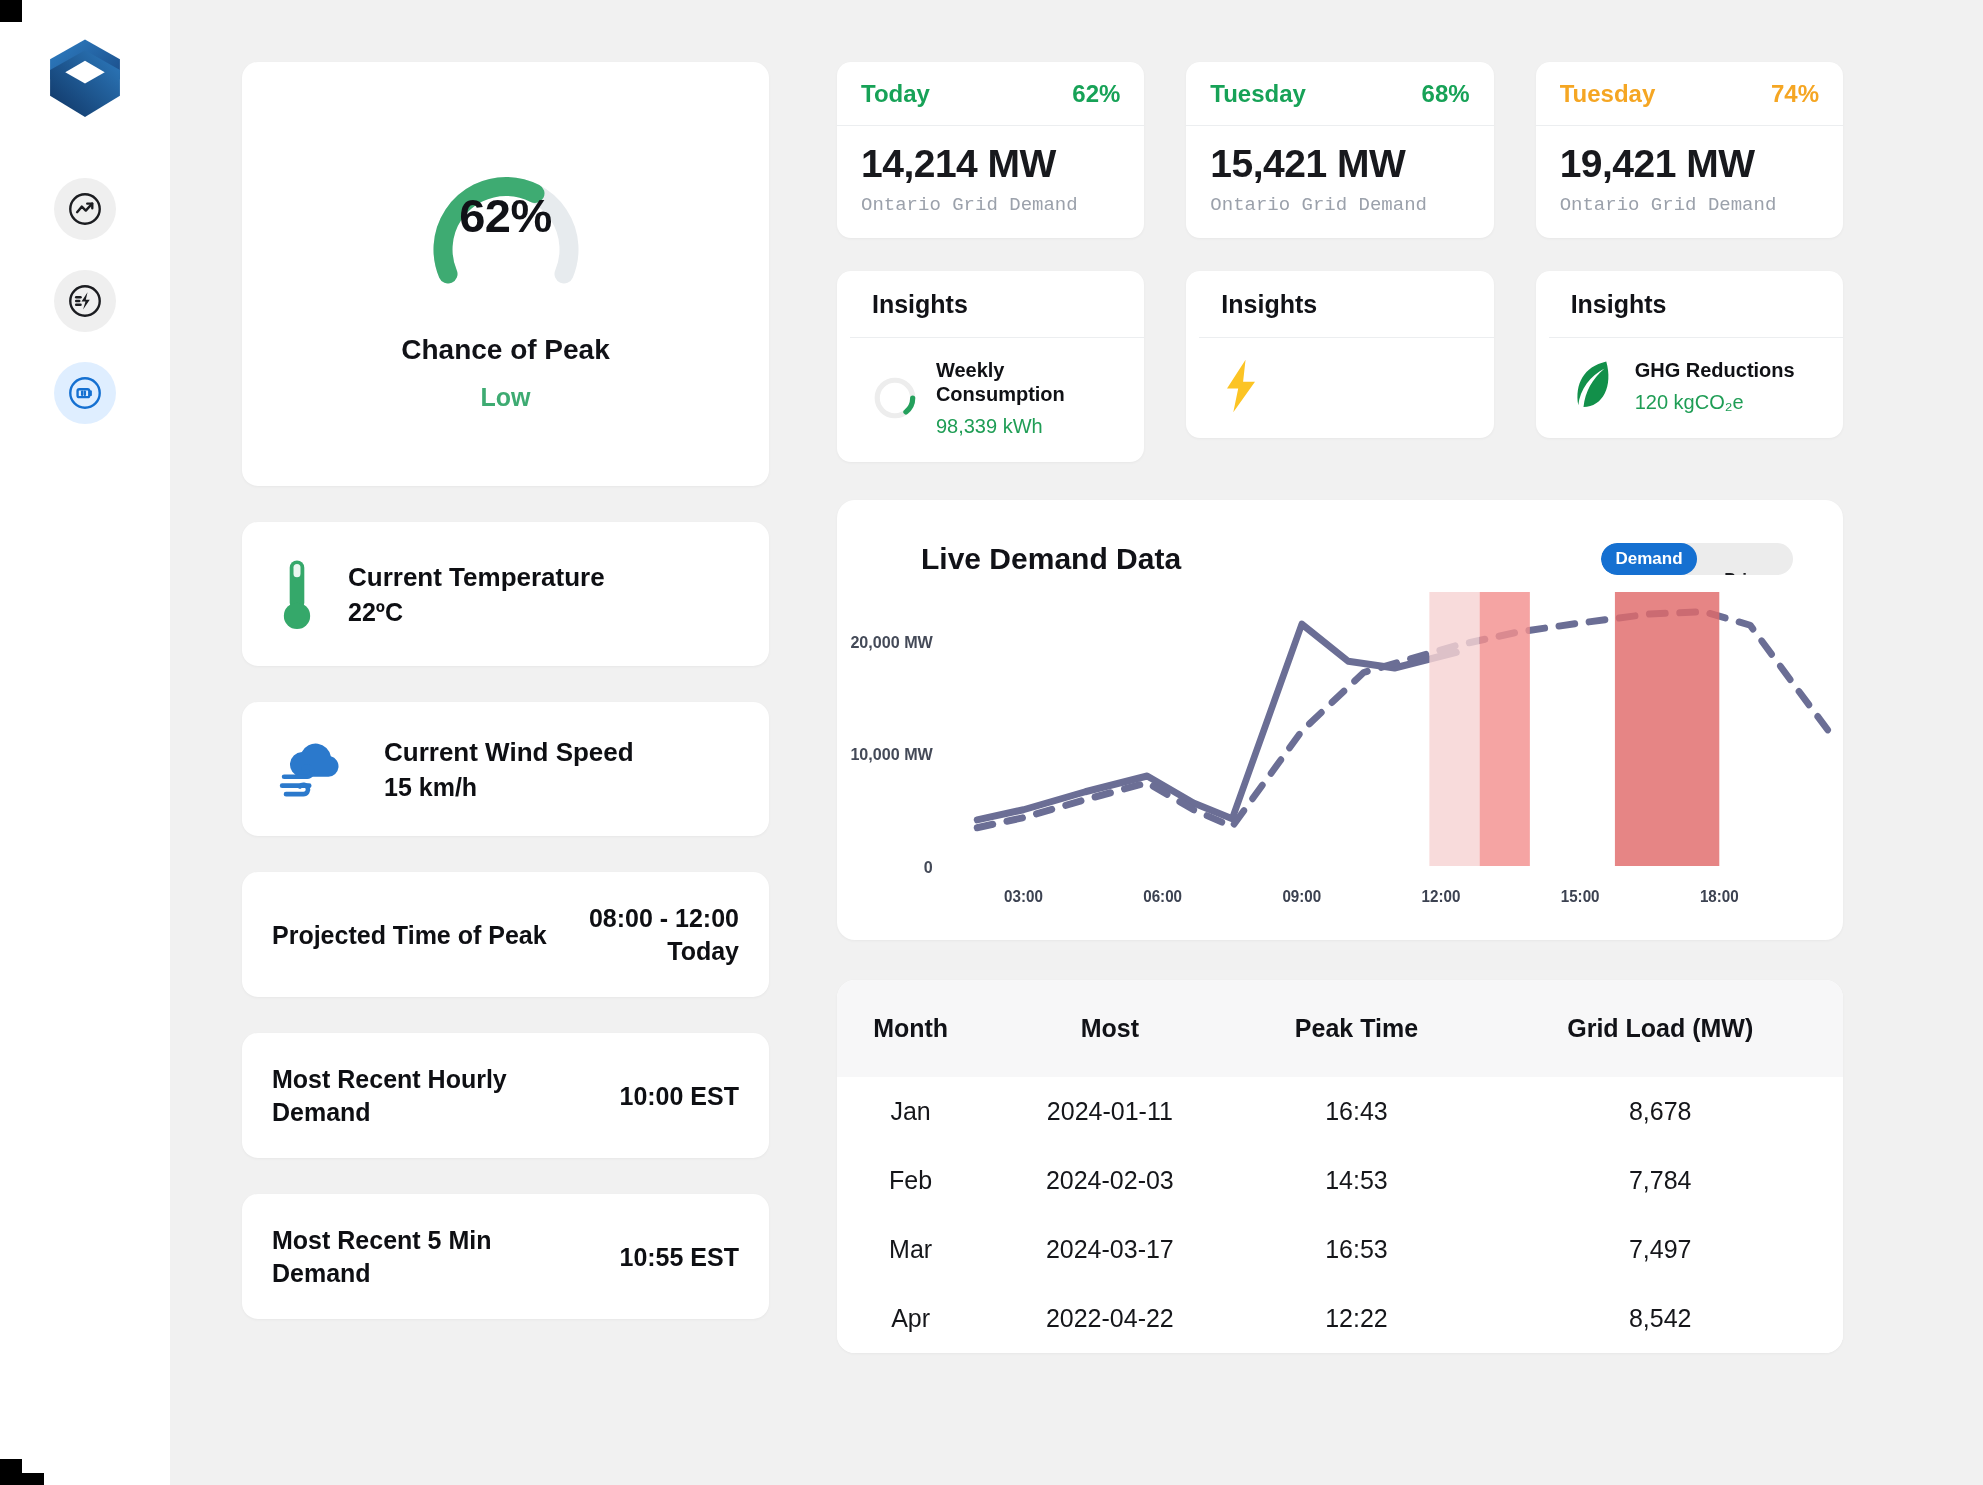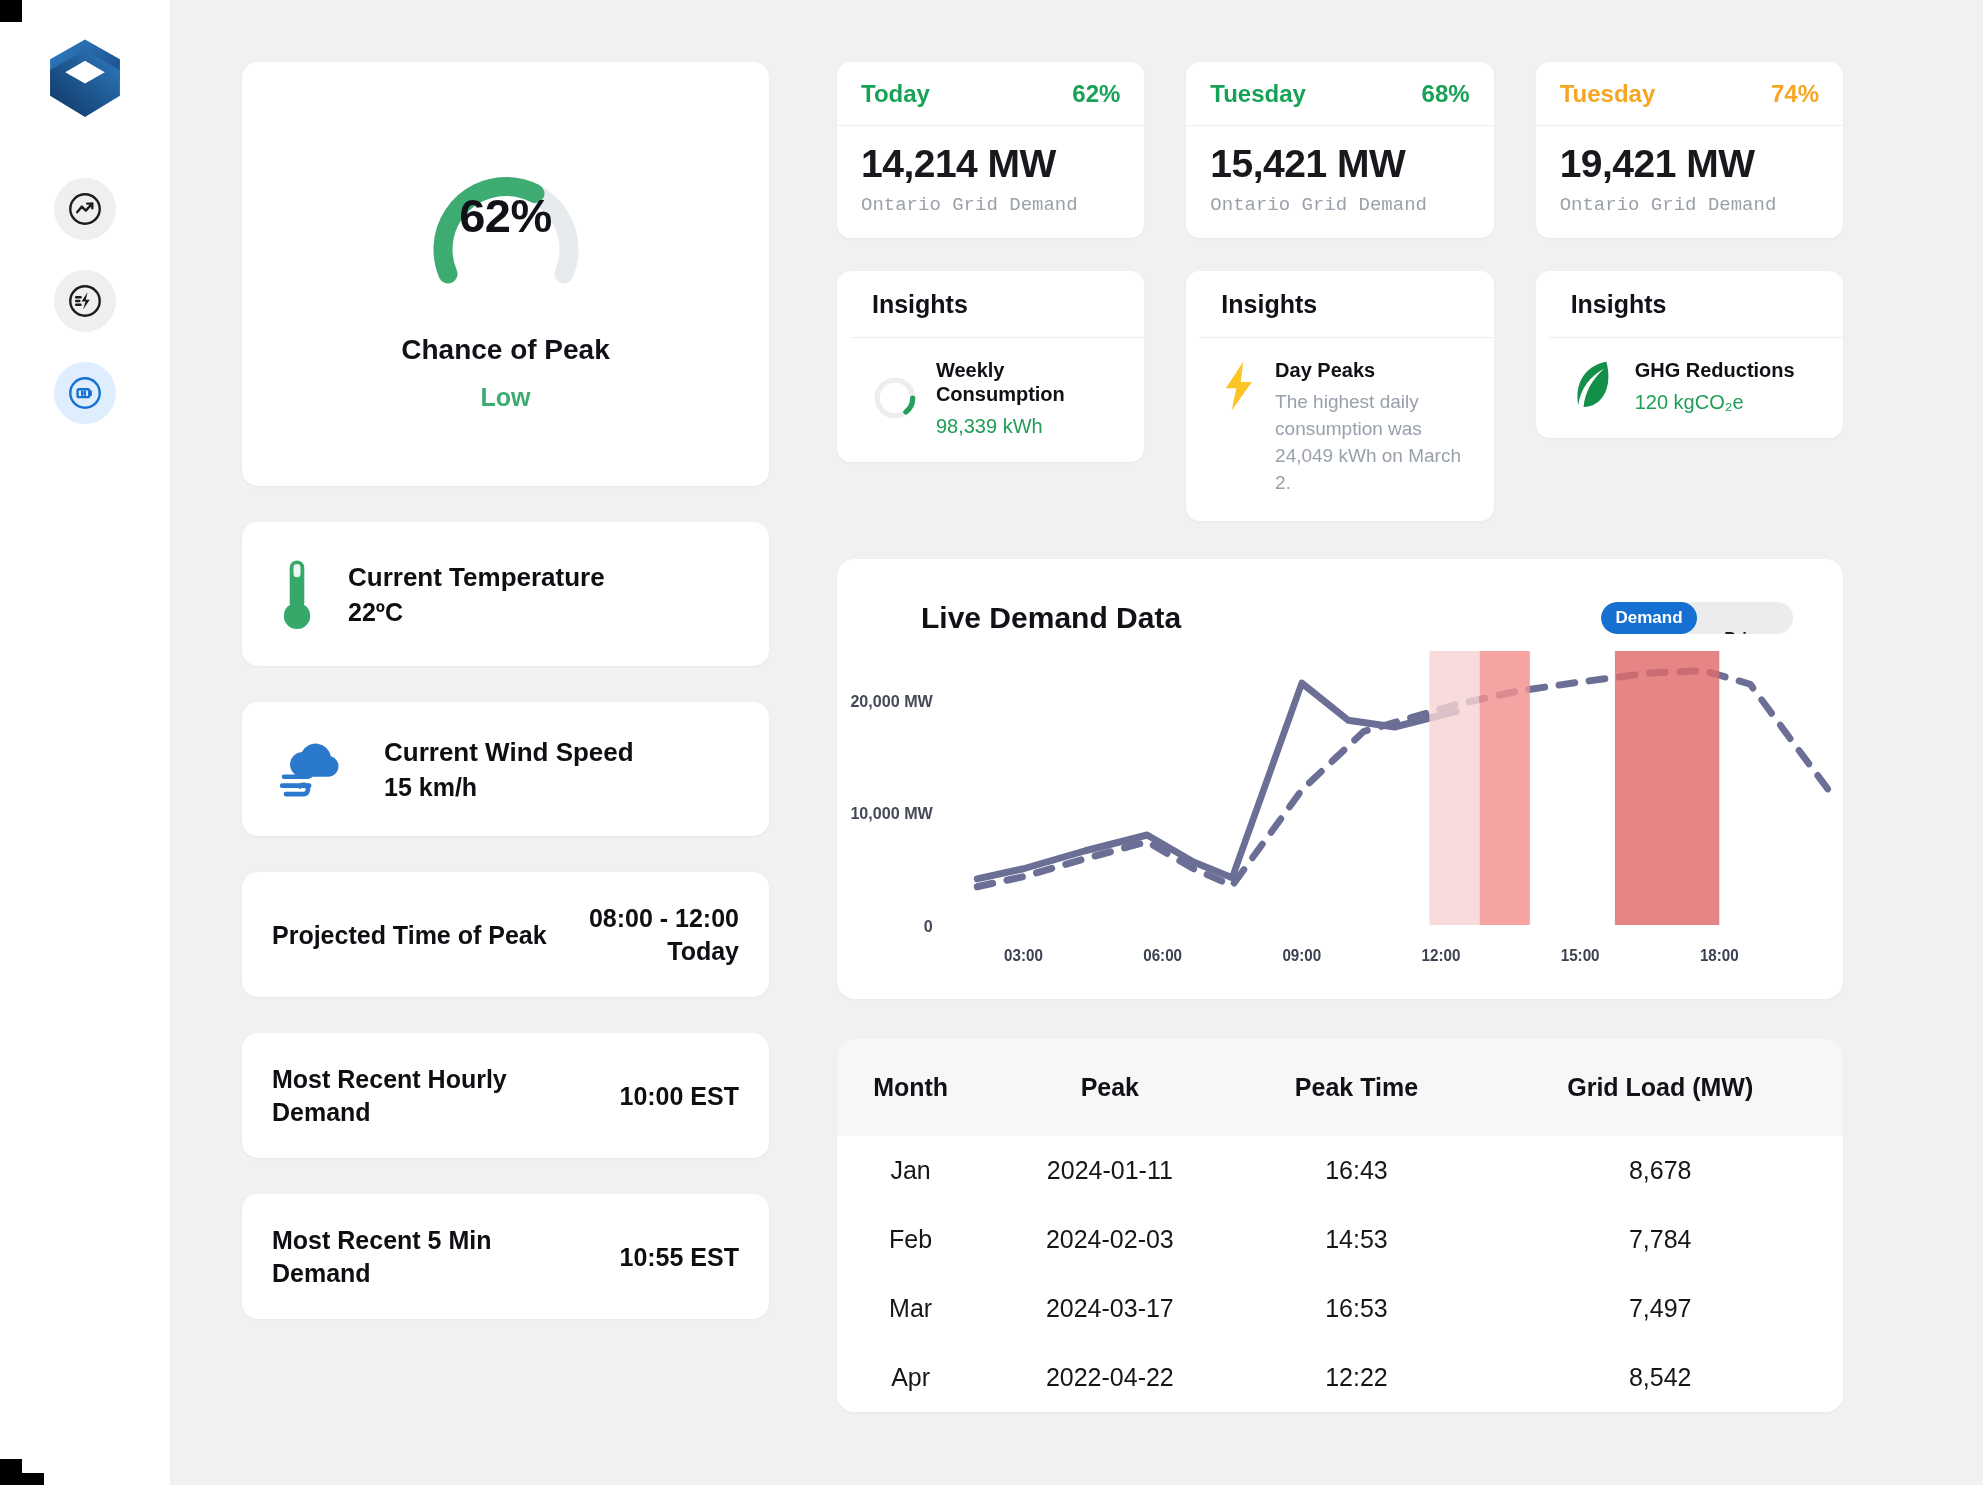--- a/index.html
+++ b/index.html
@@ -273,24 +273,20 @@
             </div>
           </div>
         </div>
 
         <div class="card ins-card">
           <div class="ins-head">Insights</div>
           <div class="ins-body top">
             <svg width="40" height="56" viewBox="0 0 22 32">
               <path d="M13.6 1 L3 17.4 L9.4 17.4 L6.6 31 L19 13.6 L12.2 13.6 Z" fill="#fcc424"></path>
             </svg>
-            <div>
-              <div class="ins-txt-title">Day Peaks</div>
-              <div class="ins-txt-gray">The highest daily consumption was 24,049 kWh on March 2.</div>
-            </div>
           </div>
         </div>
 
         <div class="card ins-card">
           <div class="ins-head">Insights</div>
           <div class="ins-body">
             <svg width="46" height="56" viewBox="0 0 26 32">
               <path d="M20 2 C7 5 2 15 4 27 C5 18 11 10 19 6 C12 12 8 19 7 28 C18 28 24 16 20 2 Z" fill="#12904a"></path>
             </svg>
             <div>
@@ -325,21 +321,21 @@
             <rect x="677.1120689655172" y="6" width="52.952586206896626" height="274" fill="#f3908f" opacity="0.82"></rect>
             <rect x="819.676724137931" y="6" width="109.97844827586198" height="274" fill="#e06a6a" opacity="0.82"></rect>
           </svg>
       </div>
 
       <div class="card table-card">
         <table>
           <thead>
             <tr>
               <th>Month</th>
-              <th>Peak</th>
+              <th>Most</th>
               <th>Peak Time</th>
               <th>Grid Load (MW)</th>
             </tr>
           </thead>
           <tbody id="tbody">
               <tr>
                 <td>Jan</td>
                 <td>2024-01-11</td>
                 <td>16:43</td>
                 <td>8,678</td>

